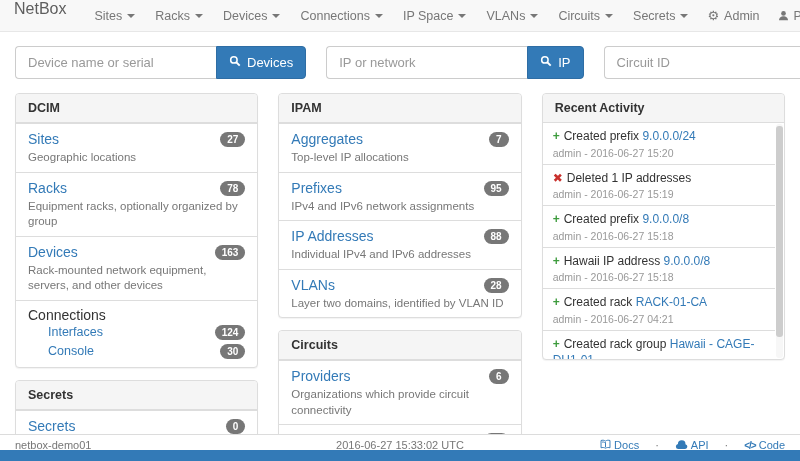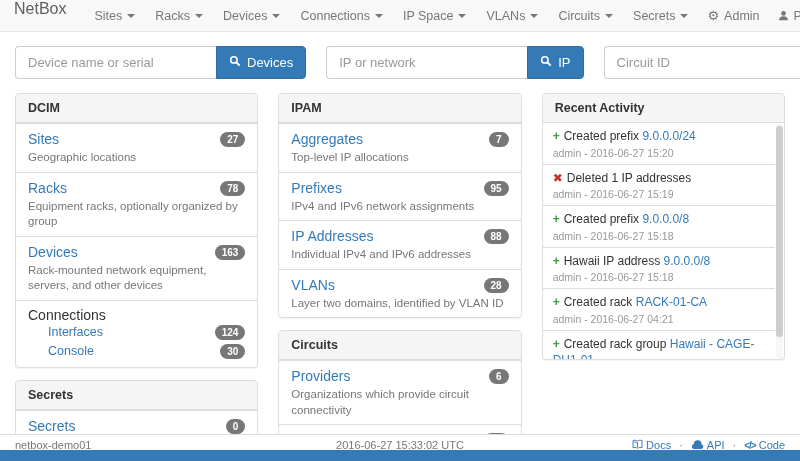--- a/index.html
+++ b/index.html
@@ -64,21 +64,21 @@
                border-radius:3px; }
   .scroll-thumb { position:absolute; top:2px; left:0; width:7px; height:90%; background:#cdcdcd;
                   border-radius:3px; cursor:grab; }
 
   
   .footer { position:absolute; left:0; right:0; bottom:6px; height:21px; background:#fff;
             border-top:1px solid #dcdcdc; display:flex; align-items:center; padding:0 15px;
             font-size:11px; color:#777; }
   .footer-host { width:200px; }
   .footer-time { flex:1; text-align:center; }
-  .footer-links { width:200px; display:flex; justify-content:flex-end; align-items:center; gap:8px; }
+  .footer-links { width:200px; display:flex; justify-content:flex-end; align-items:center; gap:16px; }
   .footer-links a { color:#337ab7; text-decoration:none; display:inline-flex; align-items:center;
                     gap:3px; cursor:pointer; }
   .footer-sep { color:#777; }
   .code-glyph { font-size:10px; font-weight:bold; letter-spacing:-1px; }
   .bottom-bar { position:absolute; left:0; right:0; bottom:0; height:11px; background:#337ab7; }
 </style>
 </head>
 <body>
 
 <div class="page">

